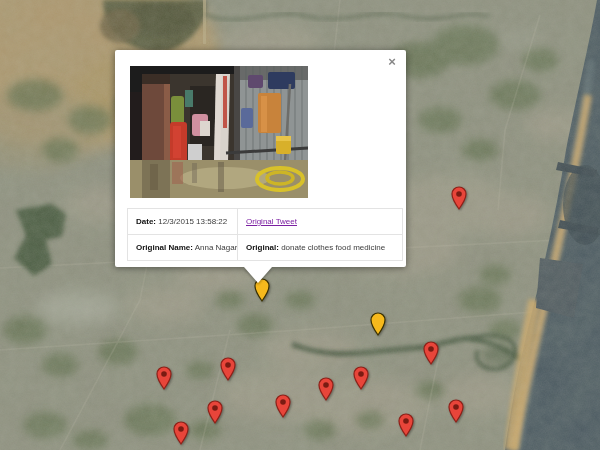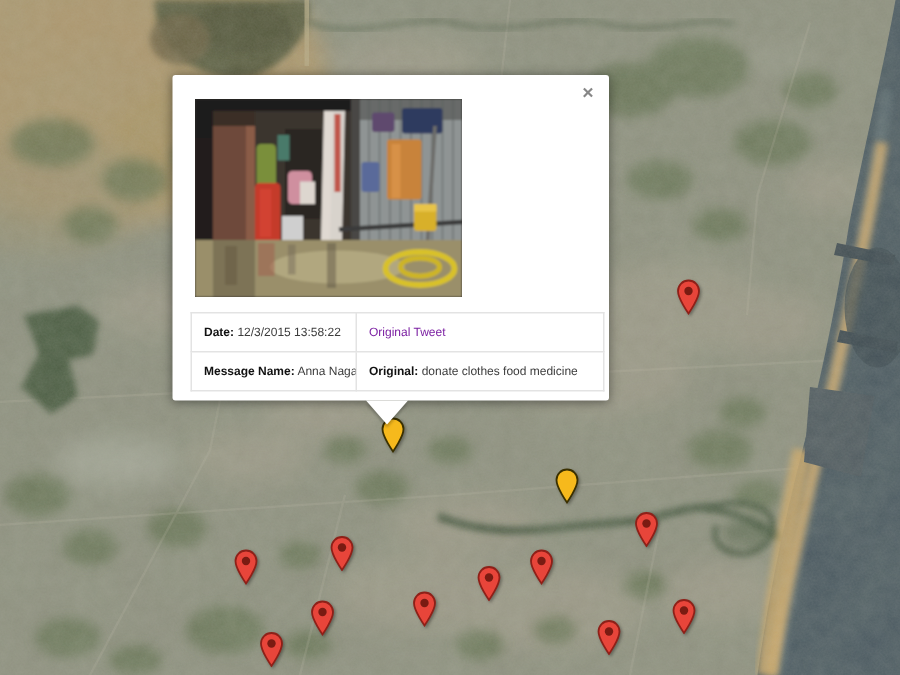--- a/index.html
+++ b/index.html
@@ -34,21 +34,21 @@
   .iw-table{
     position:absolute;left:12px;top:158px;width:276px;border-collapse:collapse;
     font-size:8px;color:#3c3c3c;table-layout:fixed;
   }
   .iw-table td{
     border:1px solid #e3e3e3;padding:7px 8px;line-height:11px;vertical-align:middle;
     white-space:nowrap;overflow:hidden;
   }
   .iw-table td.c1{width:110px;}
   .iw-table b{color:#111;}
-  .iw-link{color:#7b1fa2;cursor:pointer;}
+  .iw-link{color:#7b1fa2;text-decoration:underline;cursor:pointer;}
 </style>
 </head>
 <body>
 
 <div class="screen">
 
   <div class="map-layer">
     <svg width="600" height="450" viewBox="0 0 600 450">
       <defs>
         <filter id="b2" x="-30%" y="-30%" width="160%" height="160%">
@@ -311,21 +311,21 @@
         <td class="c1">
           <b>Date:</b>
           <span>12/3/2015 13:58:22</span>
         </td>
         <td>
           <a class="iw-link">Original Tweet</a>
         </td>
       </tr>
       <tr>
         <td class="c1">
-          <b>Message Name:</b>
+          <b>Original Name:</b>
           <span>Anna Nagar</span>
         </td>
         <td>
           <b>Original:</b>
           <span>donate clothes food medicine</span>
         </td>
       </tr>
     </tbody>
       </table>
   </div>

